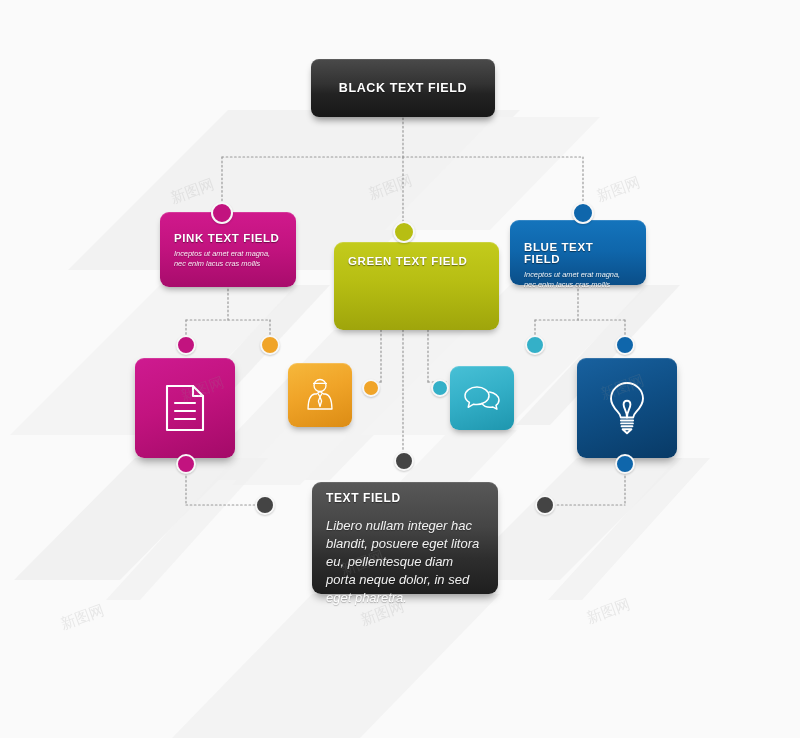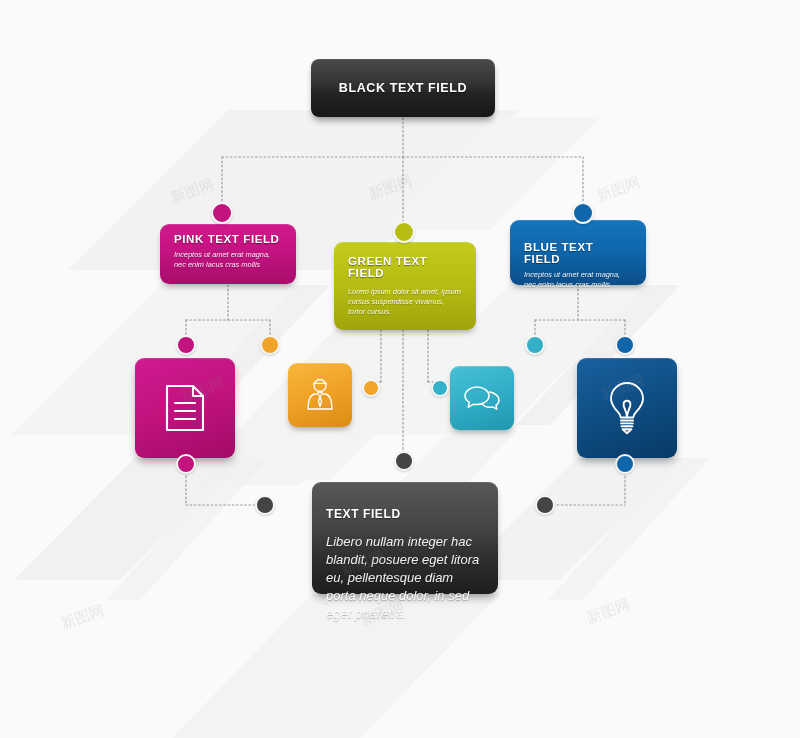--- a/index.html
+++ b/index.html
@@ -61,34 +61,34 @@
     border-radius: 8px;
     background: linear-gradient(180deg, #4a4a4a 0%, #333333 42%, #232323 60%, #171717 100%);
     box-shadow: 0 5px 7px -2px rgba(0,0,0,0.42),
                 inset 0 1px 0 rgba(255,255,255,0.10);
     display: flex; align-items: center; justify-content: center;
   }
   #card-black .title { font-size: 12.5px; }
 
   
   #card-pink {
-    left: 160px; top: 224px;
-    width: 136px; height: 60px;
+    left: 160px; top: 212px;
+    width: 136px; height: 75px;
     background: linear-gradient(180deg, #D0198C 0%, #C2137F 48%, #A80C6C 100%);
     box-shadow: 0 4px 6px -2px rgba(0,0,0,0.35),
                 inset 0 1px 0 rgba(255,255,255,0.14);
-    padding-top: 9px;
+    padding-top: 20px;
   }
   #card-pink .title { font-size: 11.5px; margin-bottom: 5px; }
   #card-pink .body  { font-size: 7.4px; }
 
   
   #card-green {
     left: 334px; top: 242px;
-    width: 142px; height: 88px;
+    width: 165px; height: 88px;
     background: linear-gradient(180deg, #C3CB1C 0%, #B7BE13 45%, #9FA50B 100%);
     box-shadow: 0 4px 6px -2px rgba(0,0,0,0.33),
                 inset 0 1px 0 rgba(255,255,255,0.16);
     padding-top: 13px;
   }
   #card-green .title { font-size: 11.5px; margin-bottom: 8px; }
   #card-green .body  { font-size: 7.4px; }
 
   
   #card-blue {
@@ -102,21 +102,21 @@
   #card-blue .title { font-size: 11.5px; margin-bottom: 5px; }
   #card-blue .body  { font-size: 7.4px; }
 
   
   #card-bottom {
     left: 312px; top: 482px;
     width: 186px; height: 112px;
     background: linear-gradient(180deg, #585858 0%, #454545 40%, #2e2e2e 68%, #1e1e1e 100%);
     box-shadow: 0 6px 9px -3px rgba(0,0,0,0.40),
                 inset 0 1px 0 rgba(255,255,255,0.10);
-    padding-top: 25px;
+    padding-top: 9px;
   }
   #card-bottom .title { font-size: 12px; margin-bottom: 12px; }
   #card-bottom .body  { font-size: 13px; }
 
   
   .tile {
     position: absolute;
     border-radius: 9px;
     display: flex;
     align-items: center;
@@ -237,21 +237,20 @@
     <span class="title">BLACK TEXT FIELD</span>
   </div>
 
   <div class="card" id="card-pink">
     <div class="title">PINK TEXT FIELD</div>
     <div class="body">Inceptos ut amet erat magna, nec enim lacus cras mollis</div>
   </div>
 
   <div class="card" id="card-green">
     <div class="title">GREEN TEXT FIELD</div>
-    <div class="body">Lorem ipsum dolor sit amet, ipsum cursus suspendisse vivamus, tortor cursus.</div>
   </div>
 
   <div class="card" id="card-blue">
     <div class="title">BLUE TEXT FIELD</div>
     <div class="body">Inceptos ut amet erat magna, nec enim lacus cras mollis</div>
   </div>
 
   <div class="card" id="card-bottom">
     <div class="title">TEXT FIELD</div>
     <div class="body">Libero nullam integer hac blandit, posuere eget litora eu, pellentesque diam porta neque dolor, in sed eget pharetra.</div>

